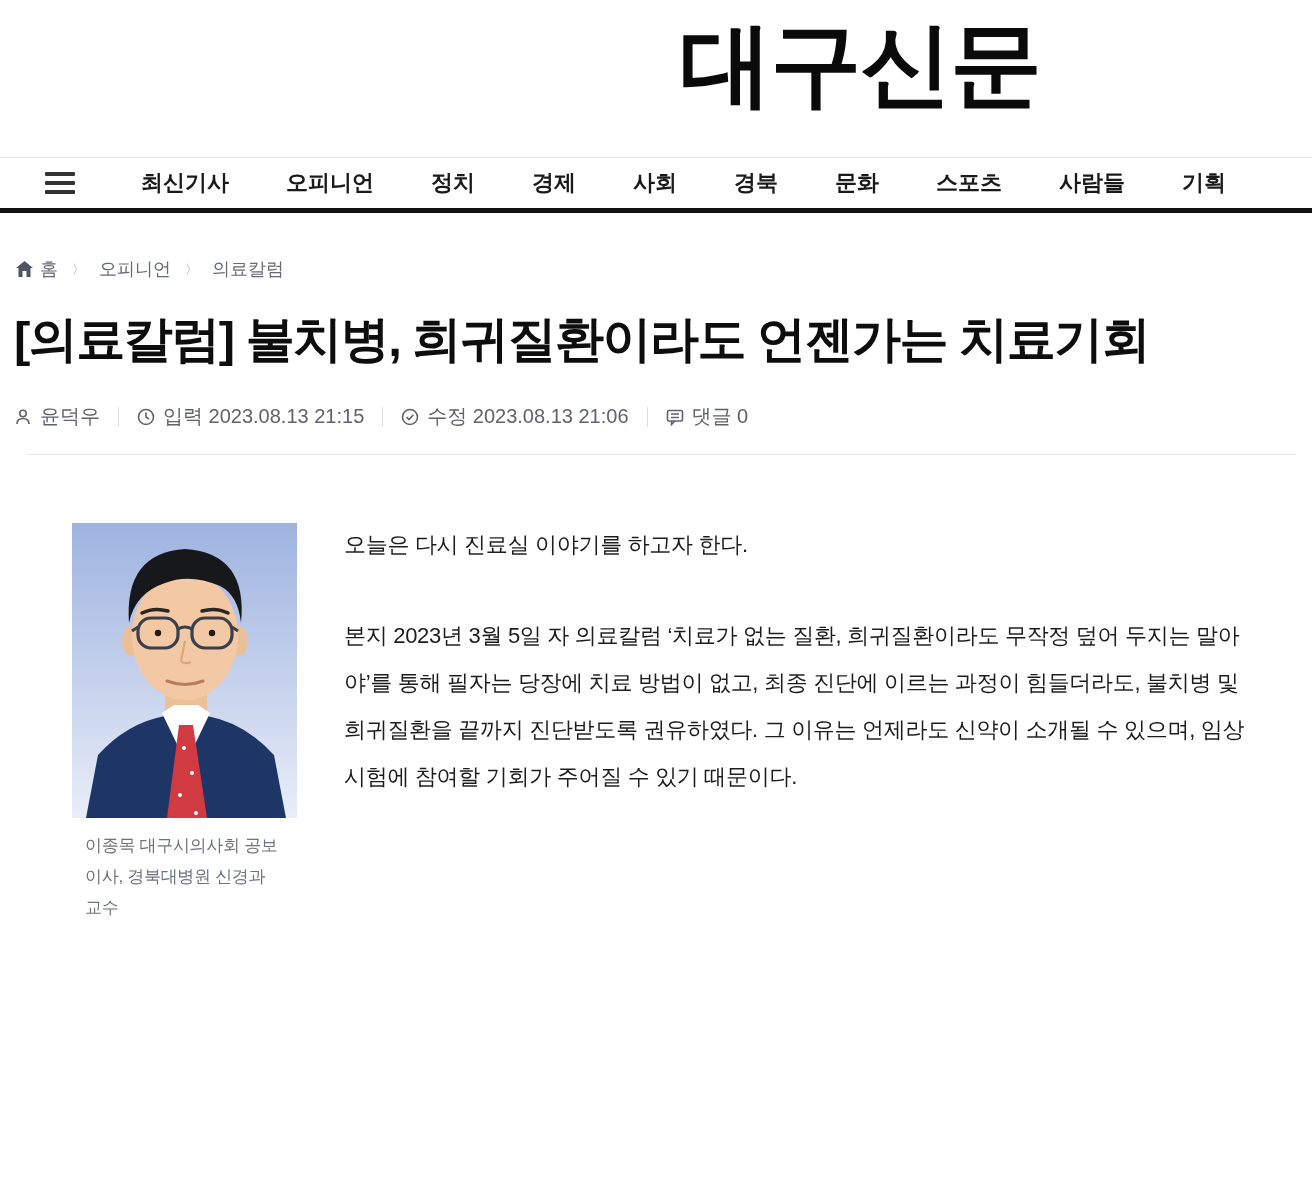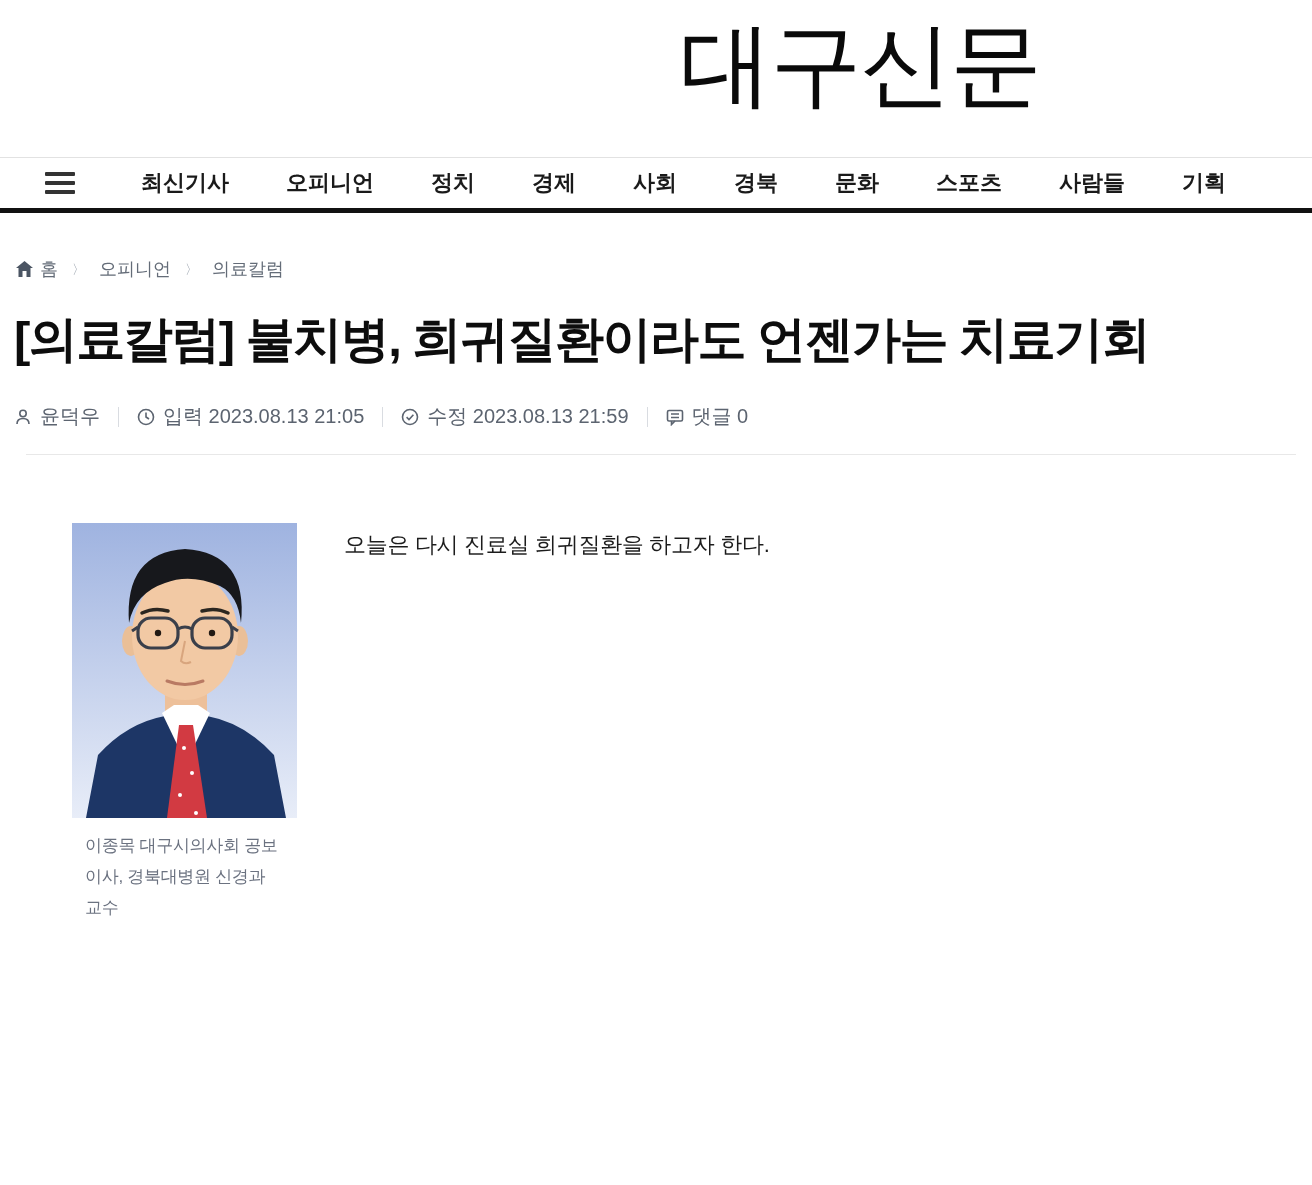--- a/index.html
+++ b/index.html
@@ -1,21 +1,21 @@
 <!DOCTYPE html>
 <html lang="ko"><head>
 <meta charset="utf-8">
 <style>
   * { margin:0; padding:0; box-sizing:border-box; }
   html,body { width:1312px; height:1185px; overflow:hidden; background:#fff;
     font-family:"Liberation Sans","DejaVu Sans",sans-serif; color:#111; }
 
   
   .site-header { height:157px; position:relative; }
-  .logo { position:absolute; left:680px; top:14px; font-size:92px; font-weight:400;
+  .logo { position:absolute; left:680px; top:14px; font-size:92px; font-weight:700;
     letter-spacing:-2px; color:#0a0a0a; line-height:1.1; cursor:pointer; }
 
   
   .main-nav { height:56px; border-top:1px solid #e2e2e2; border-bottom:5px solid #111;
     display:flex; align-items:center; white-space:nowrap; overflow:hidden; }
   .hamburger { width:30px; height:22px; margin-left:45px; background:none; border:none;
     display:flex; flex-direction:column; justify-content:space-between; cursor:pointer; }
   .hamburger span { display:block; height:4px; background:#333; border-radius:1px; }
   .nav-list { list-style:none; display:flex; margin-left:66px; gap:57px; }
   .nav-item { font-size:22px; font-weight:700; color:#1a1a1a; cursor:pointer; }
@@ -110,29 +110,29 @@
         <path d="M3 16 C3 11.8 6 10.5 9 10.5 C12 10.5 15 11.8 15 16"></path>
       </svg>
       <span>윤덕우</span>
     </span>
     <span class="meta-sep"></span>
     <span class="meta-item">
       <svg class="meta-icon" width="18" height="18" viewBox="0 0 18 18" fill="none" stroke="#5c6470" stroke-width="1.6">
         <circle cx="9" cy="9" r="7.5"></circle>
         <path d="M9 4.5 V9 L12 11"></path>
       </svg>
-      <span>입력 2023.08.13 21:05</span>
+      <span>입력 2023.08.13 21:15</span>
     </span>
     <span class="meta-sep"></span>
     <span class="meta-item">
       <svg class="meta-icon" width="18" height="18" viewBox="0 0 18 18" fill="none" stroke="#5c6470" stroke-width="1.6">
         <circle cx="9" cy="9" r="7.5"></circle>
         <path d="M5.6 9.2 L8 11.5 L12.4 6.8"></path>
       </svg>
-      <span>수정 2023.08.13 21:59</span>
+      <span>수정 2023.08.13 21:06</span>
     </span>
     <span class="meta-sep"></span>
     <span class="meta-item">
       <svg class="meta-icon" width="18" height="18" viewBox="0 0 18 18" fill="none" stroke="#5c6470" stroke-width="1.6">
         <rect x="1.5" y="2.5" width="15" height="10.5" rx="1.5"></rect>
         <path d="M5 6 H13 M5 9.5 H13 M5.5 13 V16.5 L9 13"></path>
       </svg>
       <span>댓글 0</span>
     </span>
   </div>
@@ -171,17 +171,18 @@
       <circle cx="86" cy="110" r="3.2" fill="#221a14"></circle>
       <circle cx="140" cy="110" r="3.2" fill="#221a14"></circle>
       <path d="M113 118 L109 138 Q113 142 119 139" stroke="#d8a57e" stroke-width="2" fill="none"></path>
       <path d="M95 158 Q113 165 131 158" stroke="#b97a63" stroke-width="3" fill="none" stroke-linecap="round"></path>
     </svg>
     <figcaption class="figcaption">이종목 대구시의사회 공보이사, 경북대병원 신경과 교수</figcaption>
   </figure>
 
   <div>
 
-      <p class="body-p">오늘은 다시 진료실 희귀질환을 하고자 한다.</p>
+      <p class="body-p">오늘은 다시 진료실 이야기를 하고자 한다.</p>
 
+      <p class="body-p">본지 2023년 3월 5일 자 의료칼럼 ‘치료가 없는 질환, 희귀질환이라도 무작정 덮어 두지는 말아야’를 통해 필자는 당장에 치료 방법이 없고, 최종 진단에 이르는 과정이 힘들더라도, 불치병 및 희귀질환을 끝까지 진단받도록 권유하였다. 그 이유는 언제라도 신약이 소개될 수 있으며, 임상시험에 참여할 기회가 주어질 수 있기 때문이다.</p>
 
     </div>
 </article>
 
 </body></html>

